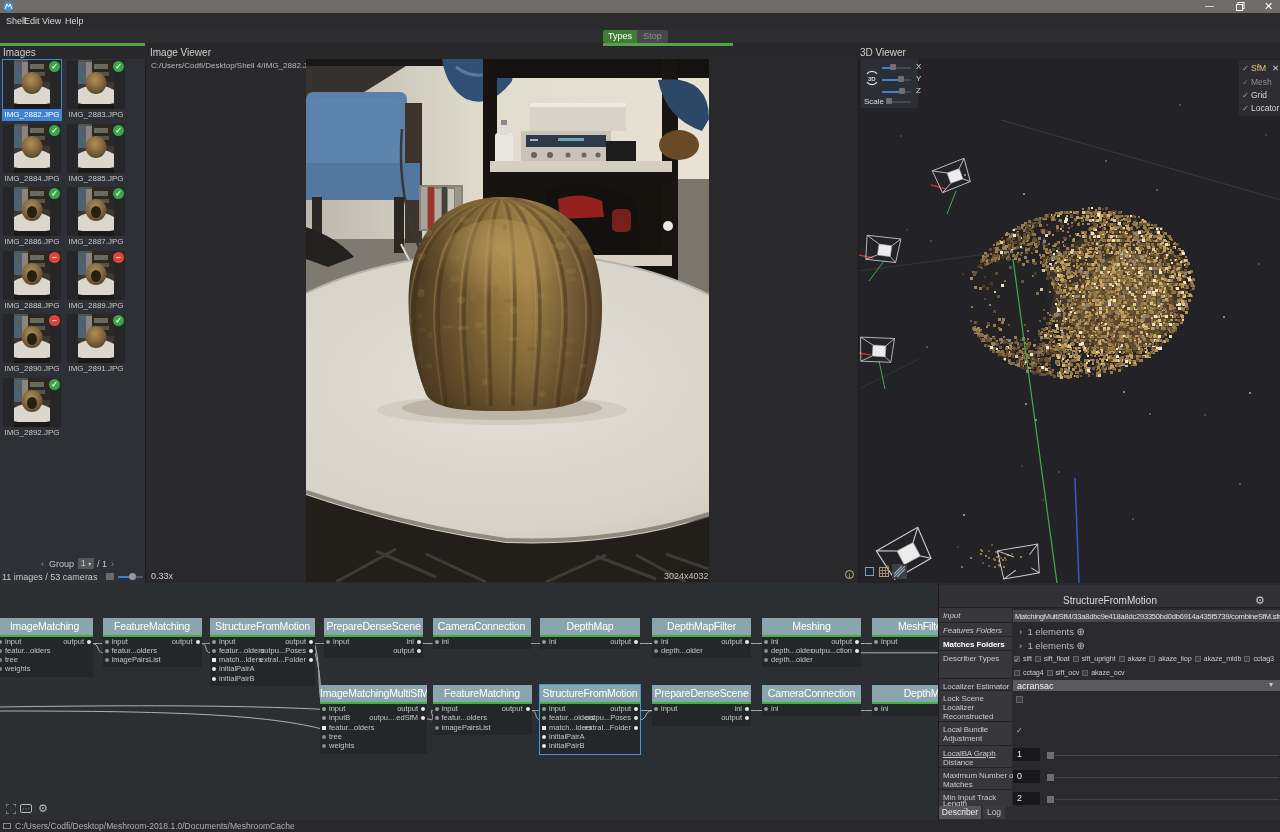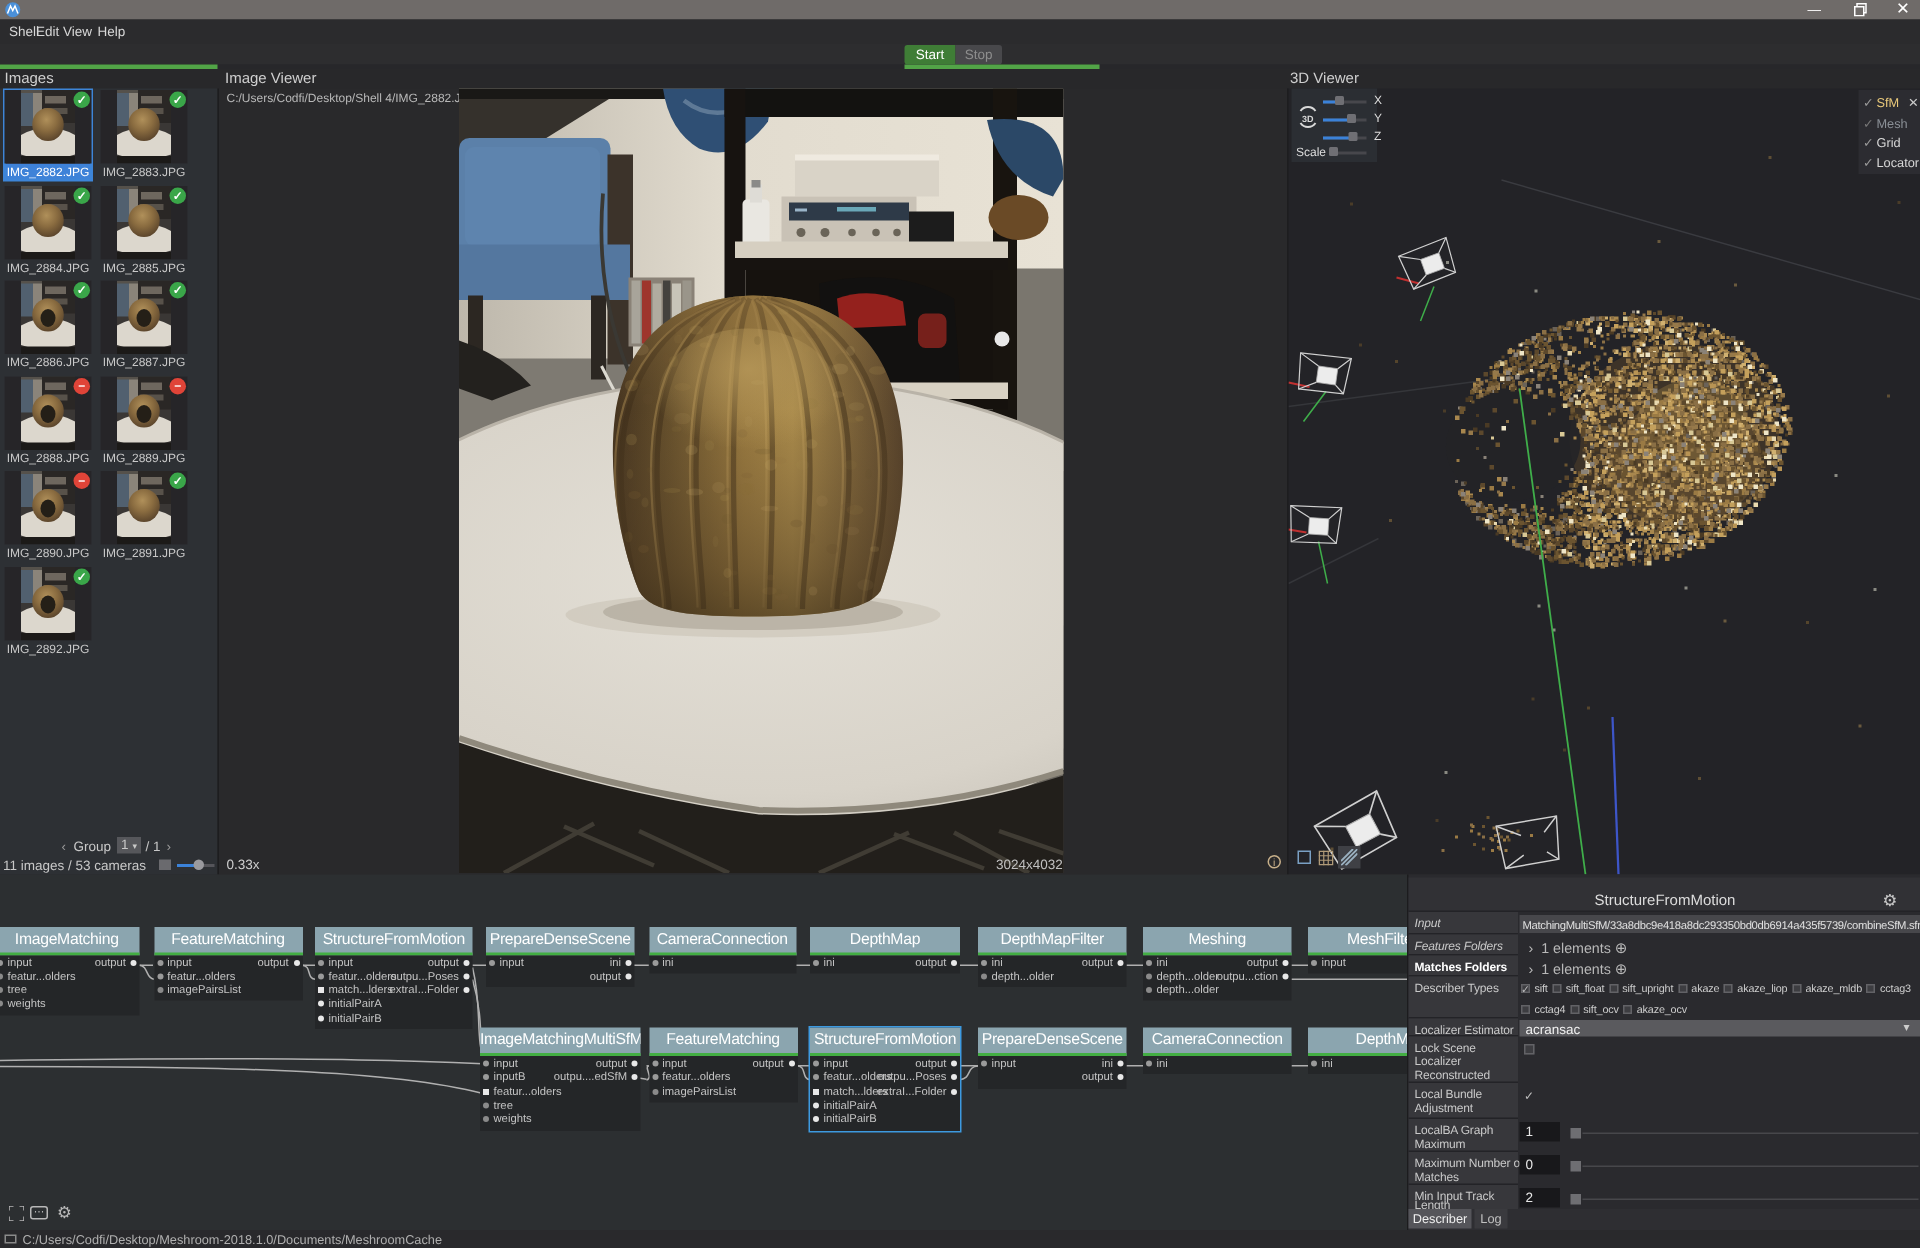--- a/index.html
+++ b/index.html
@@ -57,21 +57,21 @@
 </div>
 
 <div class="abs" id="menubar">
   <span style="position:absolute;left:6px">Shell</span>
   <span style="position:absolute;left:24px">Edit</span>
   <span style="position:absolute;left:42px">View</span>
   <span style="position:absolute;left:65px">Help</span>
 </div>
 
 <div class="abs" id="toolbar">
-  <div class="abs" style="left:603px;top:1px;width:34px;height:13px;background:#3f7d36;border-radius:2px 0 0 2px;color:#fff;font-size:9px;line-height:13px;text-align:center">Start</div>
+  <div class="abs" style="left:603px;top:1px;width:34px;height:13px;background:#3f7d36;border-radius:2px 0 0 2px;color:#fff;font-size:9px;line-height:13px;text-align:center">Types</div>
   <div class="abs" style="left:637px;top:1px;width:31px;height:13px;background:#48484b;border-radius:0 2px 2px 0;color:#8e8e8e;font-size:9px;line-height:13px;text-align:center">Stop</div>
 </div>
 <div class="abs" id="progress">
   <div class="pseg" style="left:0;width:145px"></div>
   <div class="pseg" style="left:603px;width:130px"></div>
 </div>
 
 <div class="abs" id="headers">
   <span style="position:absolute;left:3px">Images</span>
   <span style="position:absolute;left:150px">Image Viewer</span>
@@ -978,22 +978,22 @@
     <div class="prowbg" style="top:96px;height:12px"></div>
     <div class="plabel" style="top:99px;">Localizer Estimator</div>
     <div class="prowbg" style="top:108px;height:31px"></div>
     <div class="plabel" style="top:111px;">Lock Scene</div>
     <div class="plabel" style="top:120px;">Localizer</div>
     <div class="plabel" style="top:129px;">Reconstructed</div>
     <div class="prowbg" style="top:139px;height:24px"></div>
     <div class="plabel" style="top:142px;">Local Bundle</div>
     <div class="plabel" style="top:151px;">Adjustment</div>
     <div class="prowbg" style="top:163px;height:22px"></div>
-    <div class="plabel" style="top:166px;">LocalBA Graph</div>
-    <div class="plabel" style="top:175px;">Maximum</div>
+    <div class="plabel" style="top:166px;text-decoration:underline;">LocalBA Graph</div>
+    <div class="plabel" style="top:175px;">Distance</div>
     <div class="prowbg" style="top:185px;height:22px"></div>
     <div class="plabel" style="top:188px;">Maximum Number of</div>
     <div class="plabel" style="top:197px;">Matches</div>
     <div class="prowbg" style="top:207px;height:22px"></div>
     <div class="plabel" style="top:210px;">Min Input Track</div>
     <div class="plabel" style="top:216px;">Length</div>
     <div class="abs" style="left:0;top:2px;width:342px;height:23px;background:#313135;border-bottom:1px solid #232327"></div>
     <div class="abs" style="left:0;top:12px;width:342px;text-align:center;font-size:10px;color:#dcdcdc">StructureFromMotion</div>
     <div class="abs" style="left:316px;top:11px;font-size:11px;color:#c8c8c8">⚙</div>
     <div class="abs" style="left:74px;top:27px;width:268px;height:12px;background:#47474b"></div>

